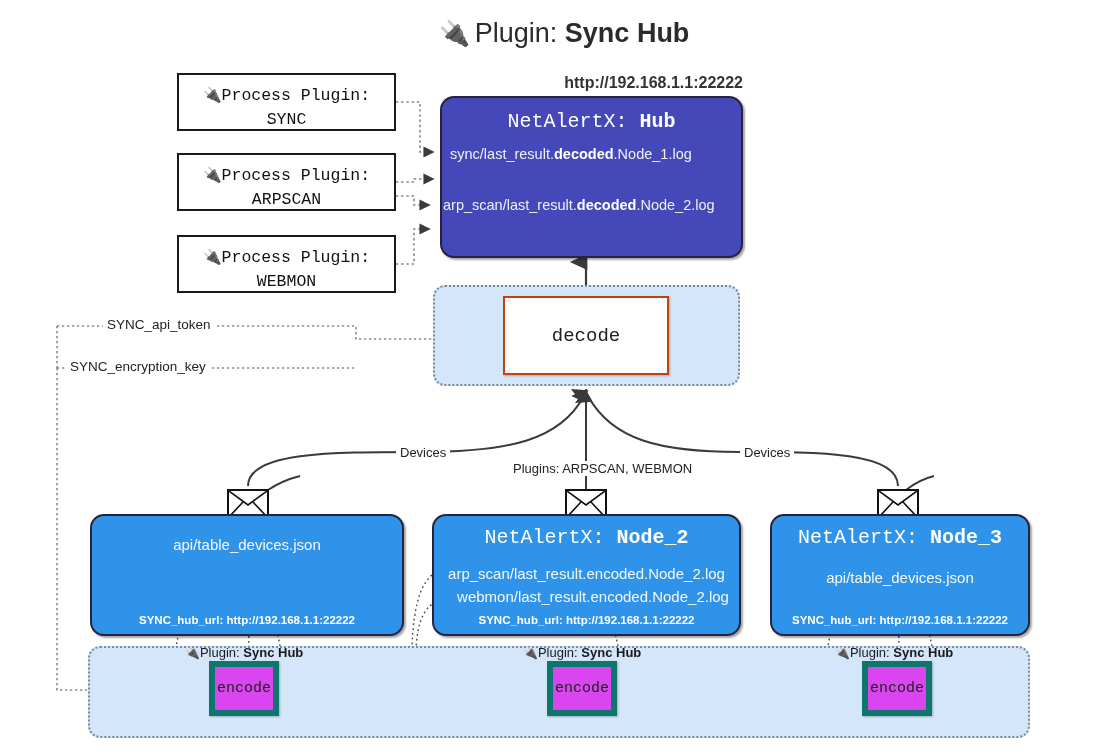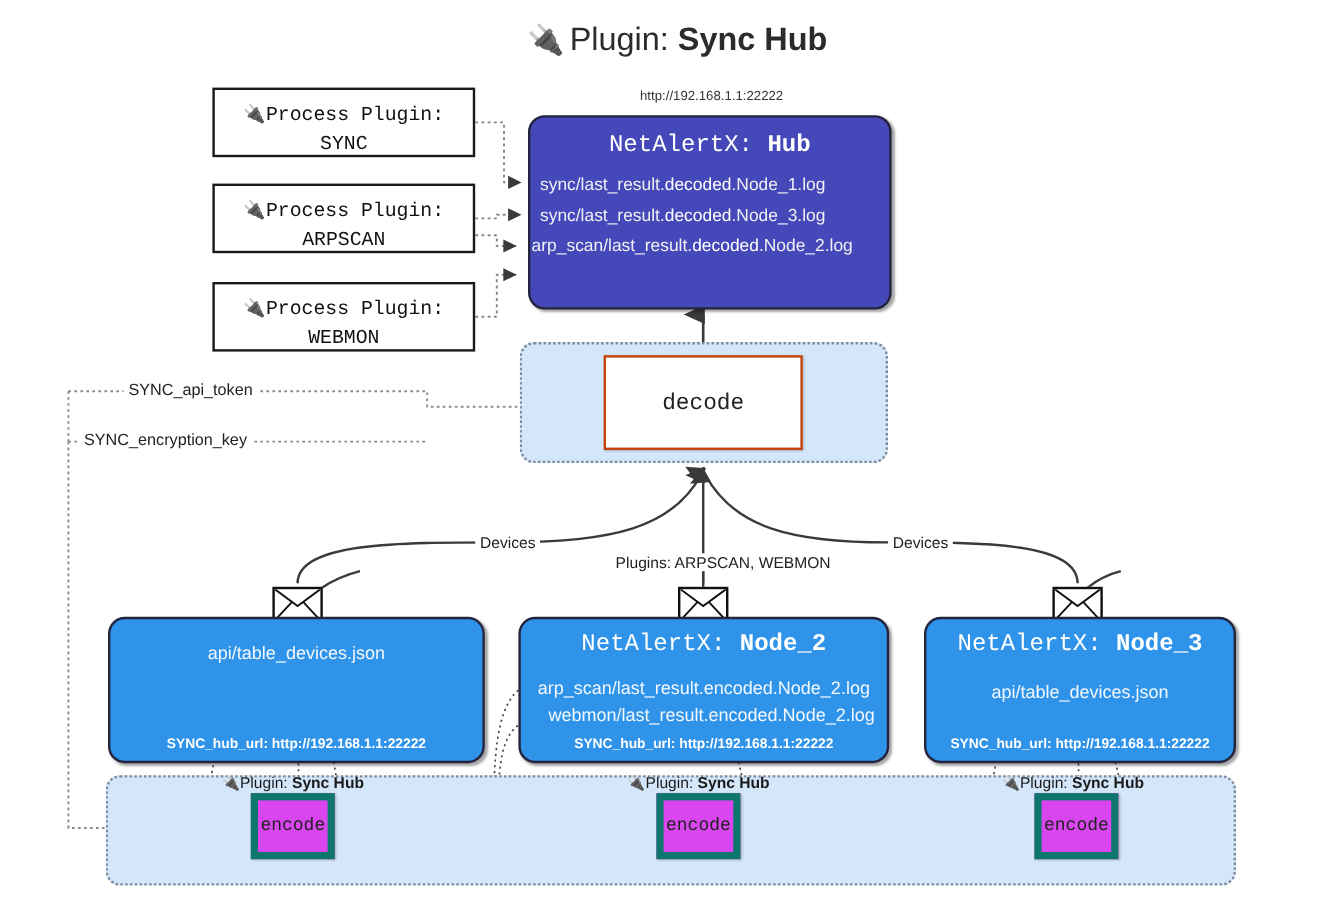--- a/index.html
+++ b/index.html
@@ -17,28 +17,28 @@
 
   
   .procbox{border:2px solid #1a1a1a;background:#ffffff;
            font-family:"Liberation Mono",monospace;font-size:16.5px;color:#111;
            display:flex;flex-direction:column;align-items:center;justify-content:center;
            line-height:1.45;}
   .procbox .l1{white-space:nowrap;margin-top:12px;}
   .procbox .l1 .pg{font-family:"Liberation Sans",sans-serif;font-size:15px;}
 
   
-  #huburl{left:443px;top:74px;width:300px;text-align:center;font-size:11px;color:#333;font-weight:normal;}
+  #huburl{left:443px;top:74px;width:300px;text-align:right;font-size:16px;color:#333;font-weight:bold;}
   #hub{left:440px;top:96px;width:303px;height:162px;background:#4448b8;border:2px solid #24243f;
        border-radius:14px;box-shadow:2px 2px 2px rgba(0,0,0,.35);}
   #hub .hd{margin-top:12px;text-align:center;font-family:"Liberation Mono",monospace;
            font-size:20px;color:#ffffff;}
   #hub .hd b{font-weight:bold;}
   .hublog{position:absolute;left:8px;font-size:14.5px;color:#f0f0f4;white-space:nowrap;}
-  .hublog b{font-weight:normal;color:#ffffff;}
+  .hublog b{font-weight:bold;color:#ffffff;}
 
   
   #decgroup{left:433px;top:285px;width:307px;height:101px;background:#d4e6f9;
             border:2px dotted #7a8a99;border-radius:12px;}
   #decode{left:503px;top:296px;width:166px;height:79px;background:#ffffff;border:2px solid #c2410c;
           display:flex;align-items:center;justify-content:center;font-family:"Liberation Mono",monospace;
           font-size:19px;color:#222;box-shadow:1px 1px 2px rgba(0,0,0,.25);}
 
   
   .tokenlbl{font-size:13.5px;color:#222;background:#fff;padding:0 4px;white-space:nowrap;}
@@ -148,21 +148,20 @@
   </div>
 
   <div class="abs" id="huburl">http://192.168.1.1:22222</div>
 
   <div class="abs" id="hub">
     <div class="hd">
       <span>NetAlertX:</span>
       <b>Hub</b>
     </div>
     <div class="hublog" style="top:48px;"><span>sync/last_result.</span><b>decoded</b><span>.Node_1.log</span></div>
-    <div class="hublog" style="top:74px;"><span>sync/last_result.</span><b>decoded</b><span>.Node_3.log</span></div>
     <div class="hublog" style="top:99px;left:1px;"><span>arp_scan/last_result.</span><b>decoded</b><span>.Node_2.log</span></div>
   </div>
 
   <div class="abs" id="decgroup"></div>
   <div class="abs" id="decode">decode</div>
 
   <div class="abs tokenlbl" style="left:103px;top:317px;">SYNC_api_token</div>
   <div class="abs tokenlbl" style="left:66px;top:359px;">SYNC_encryption_key</div>
 
   <div class="abs edgelbl" style="left:396px;top:445px;">Devices</div>

